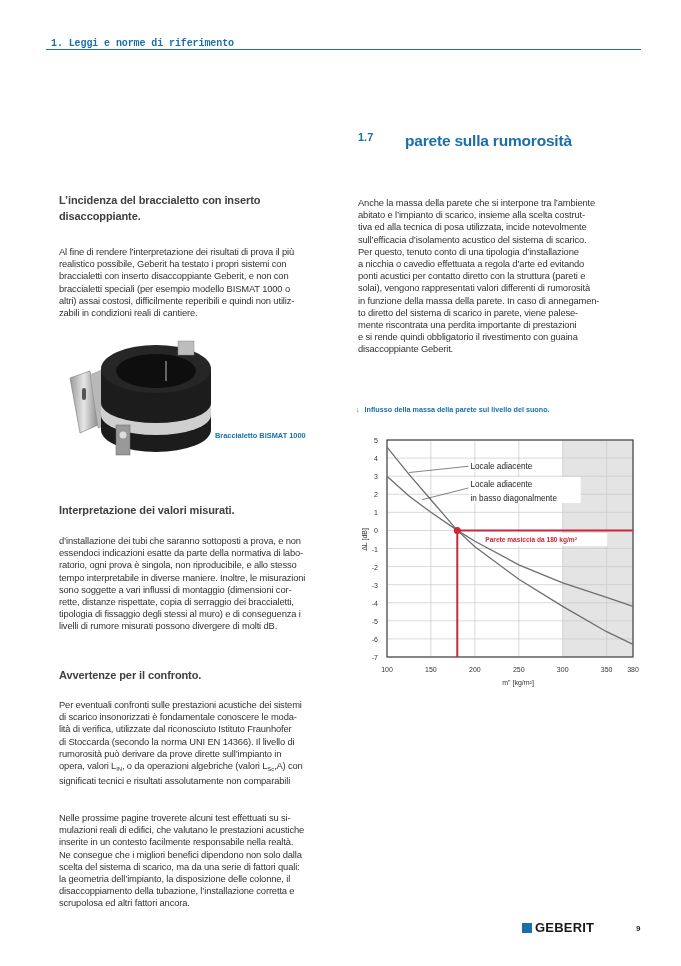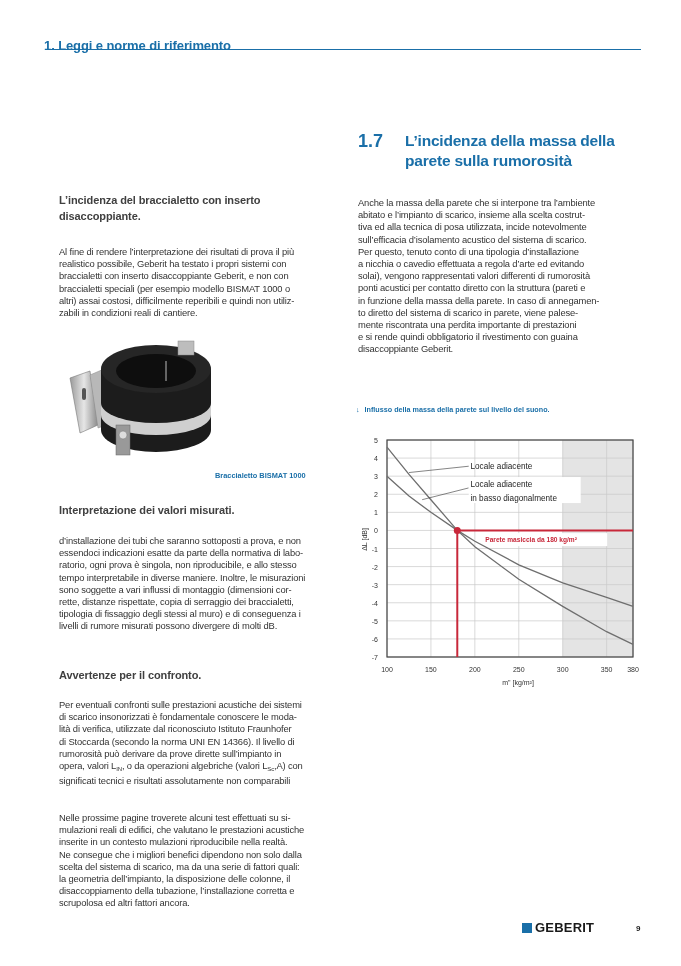--- a/index.html
+++ b/index.html
@@ -1,54 +1,53 @@
 <!DOCTYPE html>
 <html><head>
 <meta charset="utf-8">
 <style>
   html, body { margin:0; padding:0; background:#ffffff; }
   body { width:681px; height:966px; position:relative; overflow:hidden; font-family:"Liberation Sans", sans-serif; color:#333; }
   .abs { position:absolute; }
-  .running-head { left:44px; top:38px; font-size:13px; font-weight:bold; color:#1a6fa8; letter-spacing:-0.1px; }
+  .running-head { left:51px; top:38px; font-size:10px; font-weight:bold; color:#1a6fa8; letter-spacing:-0.1px;font-family:Liberation Mono, monospace; }
   .head-rule { left:46px; top:49px; width:595px; height:1px; background:#1a6fa8; }
-  .h1-num { left:358px; top:131px; font-size:18px; font-weight:bold; color:#1a6fa8; }
+  .h1-num { left:358px; top:131px; font-size:11px; font-weight:bold; color:#1a6fa8; }
   .h1 { left:405px; top:131px; width:240px; font-size:15.5px; font-weight:bold; color:#1a6fa8; line-height:20px; letter-spacing:-0.2px; }
   .h2 { font-size:11px; font-weight:bold; color:#404040; line-height:16px; letter-spacing:-0.1px; }
   .body { font-size:9.4px; line-height:12.2px; color:#333; letter-spacing:-0.15px; }
   .line { display:block; white-space:nowrap; }
   .caption { left:356px; top:405px; font-size:7.2px; font-weight:bold; color:#1a6fa8; }
   .caption .arrow { margin-right:5px; }
-  .photo-caption { left:215px; top:431px; font-size:7.4px; font-weight:bold; color:#1a6fa8;margin-top:40px; }
+  .photo-caption { left:215px; top:431px; font-size:7.4px; font-weight:bold; color:#1a6fa8; }
   .logo { left:522px; top:920px; display:flex; align-items:center; }
   .logo-sq { width:10px; height:10px; background:#1a6fa8; margin-right:3px; }
   .logo-text { font-size:13px; font-weight:bold; color:#1a1a1a; letter-spacing:0.2px; }
   .page-num { left:636px; top:924px; font-size:8px; font-weight:bold; color:#222; }
   .sub { font-size:6px; vertical-align:-2px; }
 </style>
 </head>
 <body>
 
 <div class="abs running-head">1. Leggi e norme di riferimento</div>
 <div class="abs head-rule"></div>
 
 <div class="abs h1-num">1.7</div>
 <div class="abs h1">
-  <span class="line">L’incidenza della massa della</span>
   <span class="line">parete sulla rumorosità</span>
 </div>
 
 <div class="abs body" style="left:358px; top:197px;" id="intro">
     <span class="line">Anche la massa della parete che si interpone tra l’ambiente</span>
     <span class="line">abitato e l’impianto di scarico, insieme alla scelta costrut-</span>
     <span class="line">tiva ed alla tecnica di posa utilizzata, incide notevolmente</span>
     <span class="line">sull’efficacia d’isolamento acustico del sistema di scarico.</span>
     <span class="line">Per questo, tenuto conto di una tipologia d’installazione</span>
     <span class="line">a nicchia o cavedio effettuata a regola d’arte ed evitando</span>
+    <span class="line">ponti acustici per contatto diretto con la struttura (pareti e</span>
     <span class="line">solai), vengono rappresentati valori differenti di rumorosità</span>
-    <span class="line">ponti acustici per contatto diretto con la struttura (pareti e</span>
     <span class="line">in funzione della massa della parete. In caso di annegamen-</span>
     <span class="line">to diretto del sistema di scarico in parete, viene palese-</span>
     <span class="line">mente riscontrata una perdita importante di prestazioni</span>
     <span class="line">e si rende quindi obbligatorio il rivestimento con guaina</span>
     <span class="line">disaccoppiante Geberit.</span>
   </div>
 
 <div class="abs h2" style="left:59px; top:192px;">
   <span class="line">L’incidenza del braccialetto con inserto</span>
   <span class="line">disaccoppiante.</span>
@@ -116,21 +115,21 @@
     </div>
   <span class="line"><span>opera, valori L</span><span class="sub">IN</span><span>, o da operazioni algebriche (valori L</span><span class="sub">Sc</span><span>,A) con</span></span>
   <div id="compB">
       <span class="line">significati tecnici e risultati assolutamente non comparabili</span>
     </div>
 </div>
 
 <div class="abs body" style="left:59px; top:812px;" id="nextp">
     <span class="line">Nelle prossime pagine troverete alcuni test effettuati su si-</span>
     <span class="line">mulazioni reali di edifici, che valutano le prestazioni acustiche</span>
-    <span class="line">inserite in un contesto mulazioni riproducibile nella realtà.</span>
+    <span class="line">inserite in un contesto facilmente responsabile nella realtà.</span>
     <span class="line">Ne consegue che i migliori benefici dipendono non solo dalla</span>
     <span class="line">scelta del sistema di scarico, ma da una serie di fattori quali:</span>
     <span class="line">la geometria dell’impianto, la disposizione delle colonne, il</span>
     <span class="line">disaccoppiamento della tubazione, l’installazione corretta e</span>
     <span class="line">scrupolosa ed altri fattori ancora.</span>
   </div>
 
 <div class="abs caption">
   <span class="arrow">↓</span><span>Influsso della massa della parete sul livello del suono.</span>
 </div>

